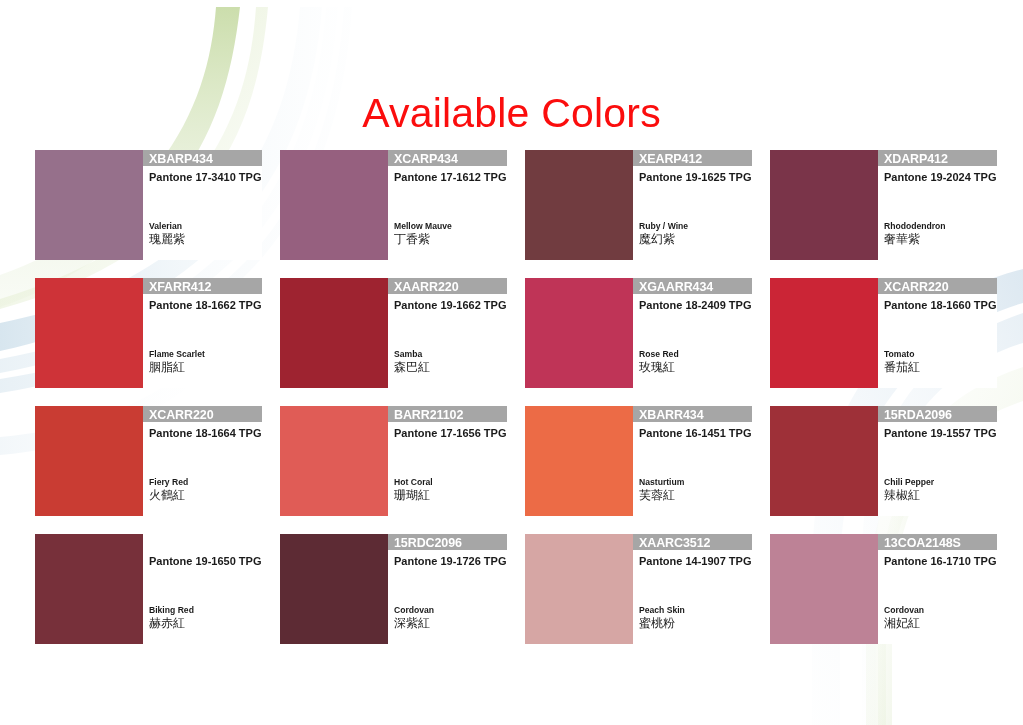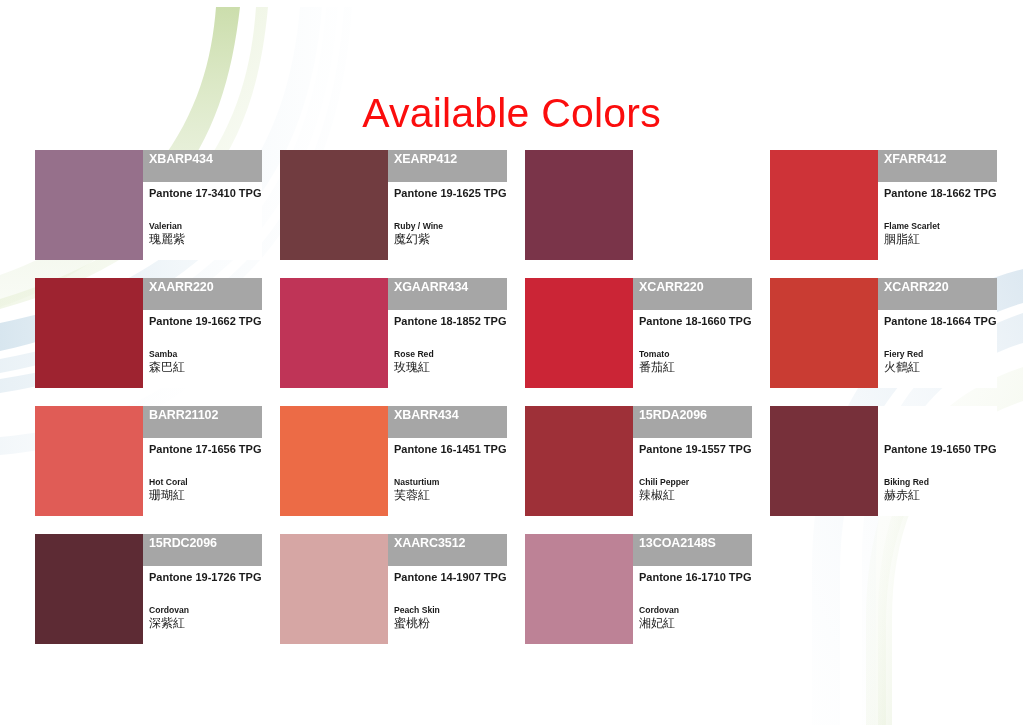--- a/index.html
+++ b/index.html
@@ -80,21 +80,21 @@
 
   .info {
     position: relative;
     flex: 1 1 auto;
     height: 110px;
     background: #ffffff;
     box-sizing: border-box;
   }
 
   .code-bar {
-    height: 32px;
+    height: 16px;
     background: #a6a6a6;
     color: #ffffff;
     font-size: 12.5px;
     font-weight: bold;
     line-height: 18px;
     padding-left: 6px;
     letter-spacing: -0.1px;
     white-space: nowrap;
     overflow: hidden;
   }
@@ -190,32 +190,51 @@
         <div class="info">
           <div class="code-bar">XBARP434</div>
           <div class="pantone">Pantone 17-3410 TPG</div>
           <div class="names">
             <div class="name-en">Valerian</div>
             <div class="name-zh">瑰麗紫</div>
           </div>
         </div>
       </div>
       <div class="card">
+        <div class="swatch" style="background: rgb(150, 96, 127);"></div>
+        <div class="info">
+          <div class="code-bar">XCARP434</div>
+          <div class="pantone">Pantone 17-1612 TPG</div>
+          <div class="names">
+            <div class="name-en">Mellow Mauve</div>
+            <div class="name-zh">丁香紫</div>
+          </div>
+        </div>
+      </div>
+      <div class="card">
         <div class="swatch" style="background: rgb(113, 60, 64);"></div>
         <div class="info">
           <div class="code-bar">XEARP412</div>
           <div class="pantone">Pantone 19-1625 TPG</div>
           <div class="names">
             <div class="name-en">Ruby / Wine</div>
             <div class="name-zh">魔幻紫</div>
           </div>
         </div>
       </div>
       <div class="card">
         <div class="swatch" style="background: rgb(122, 52, 73);"></div>
+        <div class="info">
+          <div class="code-bar">XDARP412</div>
+          <div class="pantone">Pantone 19-2024 TPG</div>
+          <div class="names">
+            <div class="name-en">Rhododendron</div>
+            <div class="name-zh">奢華紫</div>
+          </div>
+        </div>
       </div>
       <div class="card">
         <div class="swatch" style="background: rgb(206, 51, 56);"></div>
         <div class="info">
           <div class="code-bar">XFARR412</div>
           <div class="pantone">Pantone 18-1662 TPG</div>
           <div class="names">
             <div class="name-en">Flame Scarlet</div>
             <div class="name-zh">胭脂紅</div>
           </div>
@@ -229,21 +248,21 @@
           <div class="names">
             <div class="name-en">Samba</div>
             <div class="name-zh">森巴紅</div>
           </div>
         </div>
       </div>
       <div class="card">
         <div class="swatch" style="background: rgb(191, 52, 87);"></div>
         <div class="info">
           <div class="code-bar">XGAARR434</div>
-          <div class="pantone">Pantone 18-1852 TPG</div>
+          <div class="pantone">Pantone 18-2409 TPG</div>
           <div class="names">
             <div class="name-en">Rose Red</div>
             <div class="name-zh">玫瑰紅</div>
           </div>
         </div>
       </div>
       <div class="card">
         <div class="swatch" style="background: rgb(203, 37, 54);"></div>
         <div class="info">
           <div class="code-bar">XCARR220</div>

